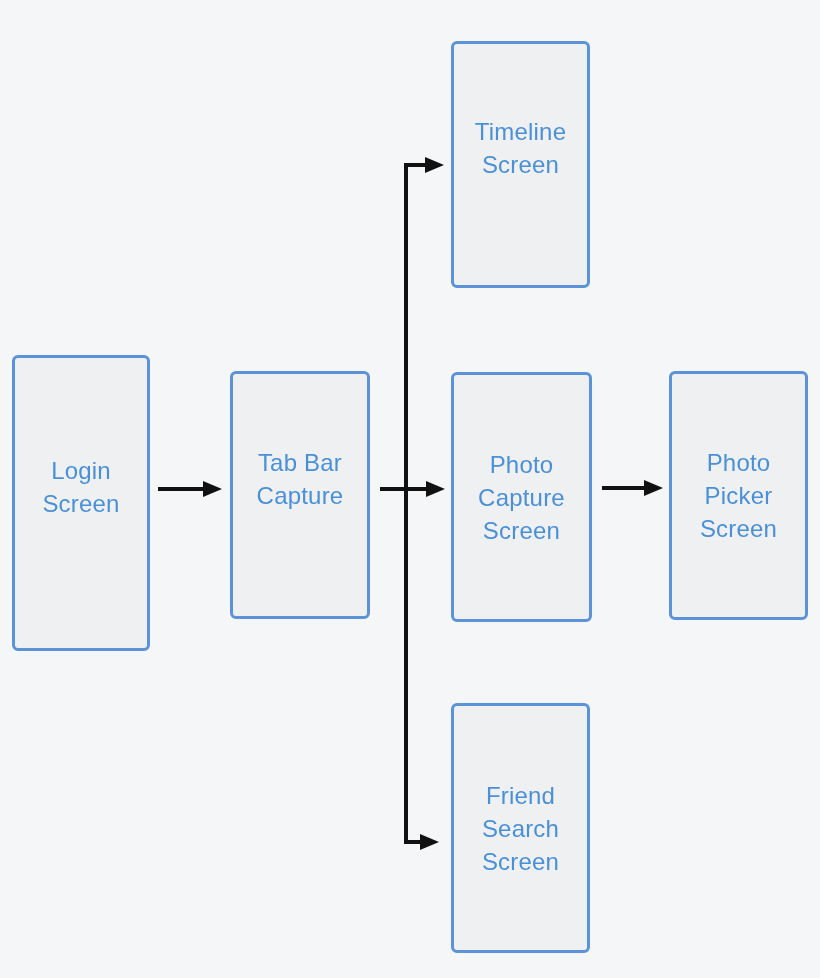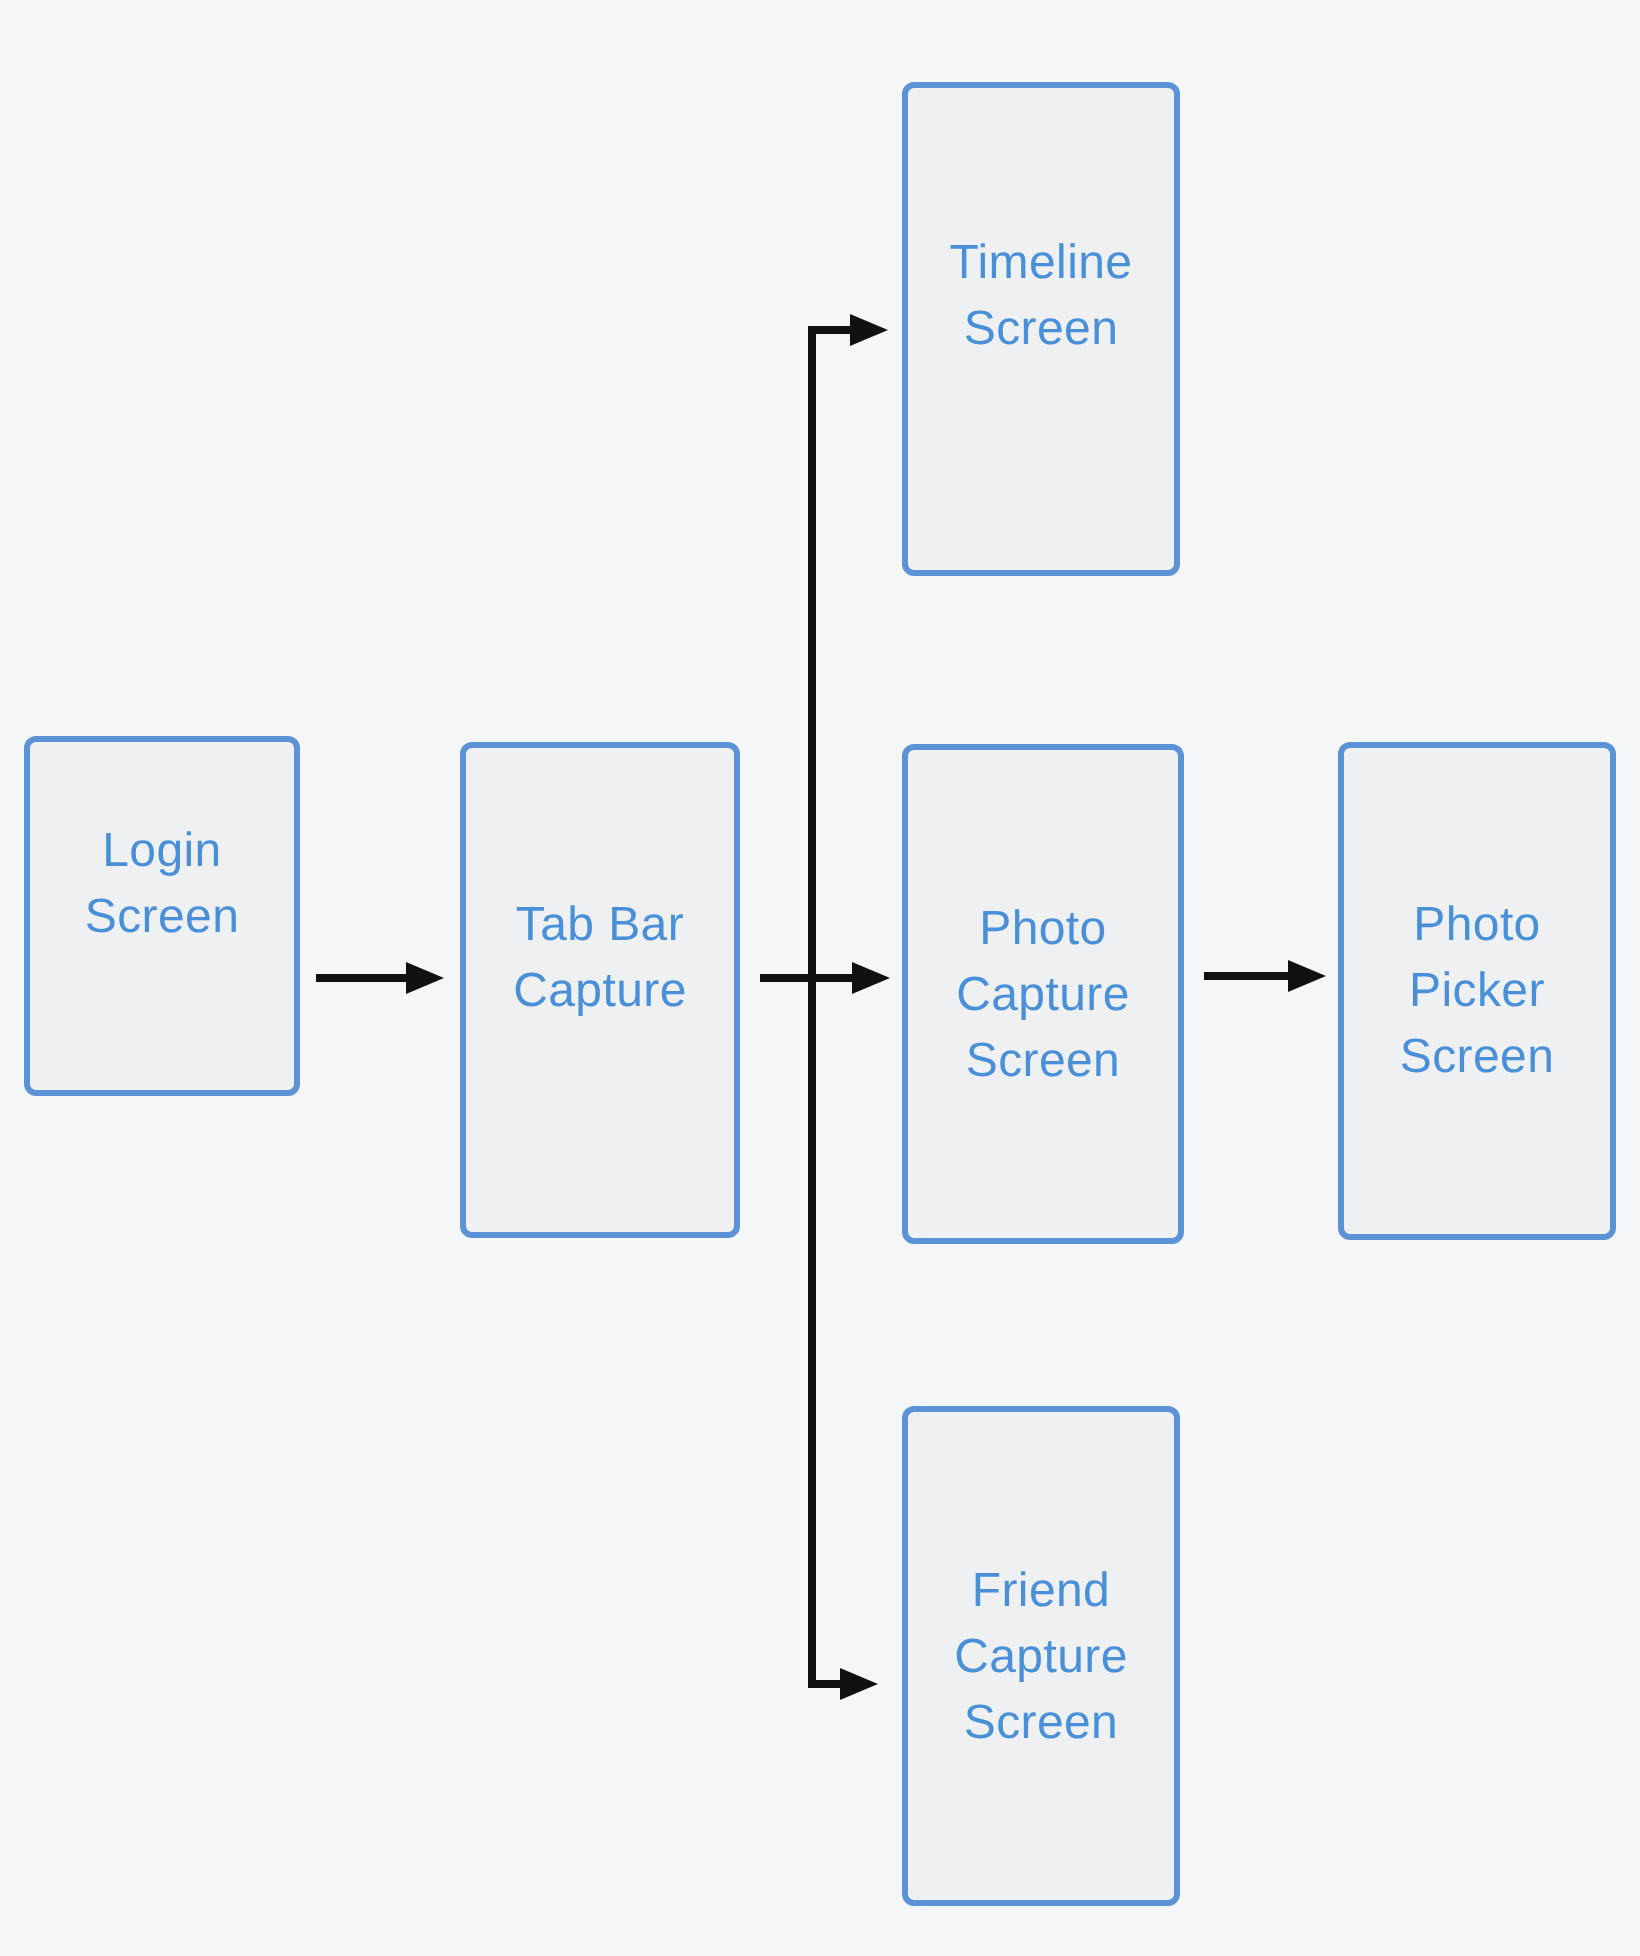--- a/index.html
+++ b/index.html
@@ -84,21 +84,21 @@
       <line x1="404" y1="842" x2="421" y2="842"></line>
       <polygon points="439,842 420,834 420,850"></polygon>
     </g>
 
     <g>
       <line x1="602" y1="488" x2="645" y2="488"></line>
       <polygon points="663,488 644,480 644,496"></polygon>
     </g>
   </svg>
 
-  <div class="node" style="left:12px; top:368px; width:138px; height:180px">
+  <div class="node" style="left:12px; top:355px; width:138px; height:296px">
     <div class="node-label">Login
 Screen</div>
   </div>
 
   <div class="node" style="left:230px; top:371px; width:140px; height:248px">
     <div class="node-label">Tab Bar
 Capture</div>
   </div>
 
   <div class="node" style="left:451px; top:41px; width:139px; height:247px">
@@ -107,21 +107,21 @@
   </div>
 
   <div class="node" style="left:451px; top:372px; width:141px; height:250px">
     <div class="node-label">Photo
 Capture
 Screen</div>
   </div>
 
   <div class="node" style="left:451px; top:703px; width:139px; height:250px">
     <div class="node-label">Friend
-Capture
+Search
 Screen</div>
   </div>
 
   <div class="node" style="left:669px; top:371px; width:139px; height:249px">
     <div class="node-label">Photo
 Picker
 Screen</div>
   </div>
 
 </div>

